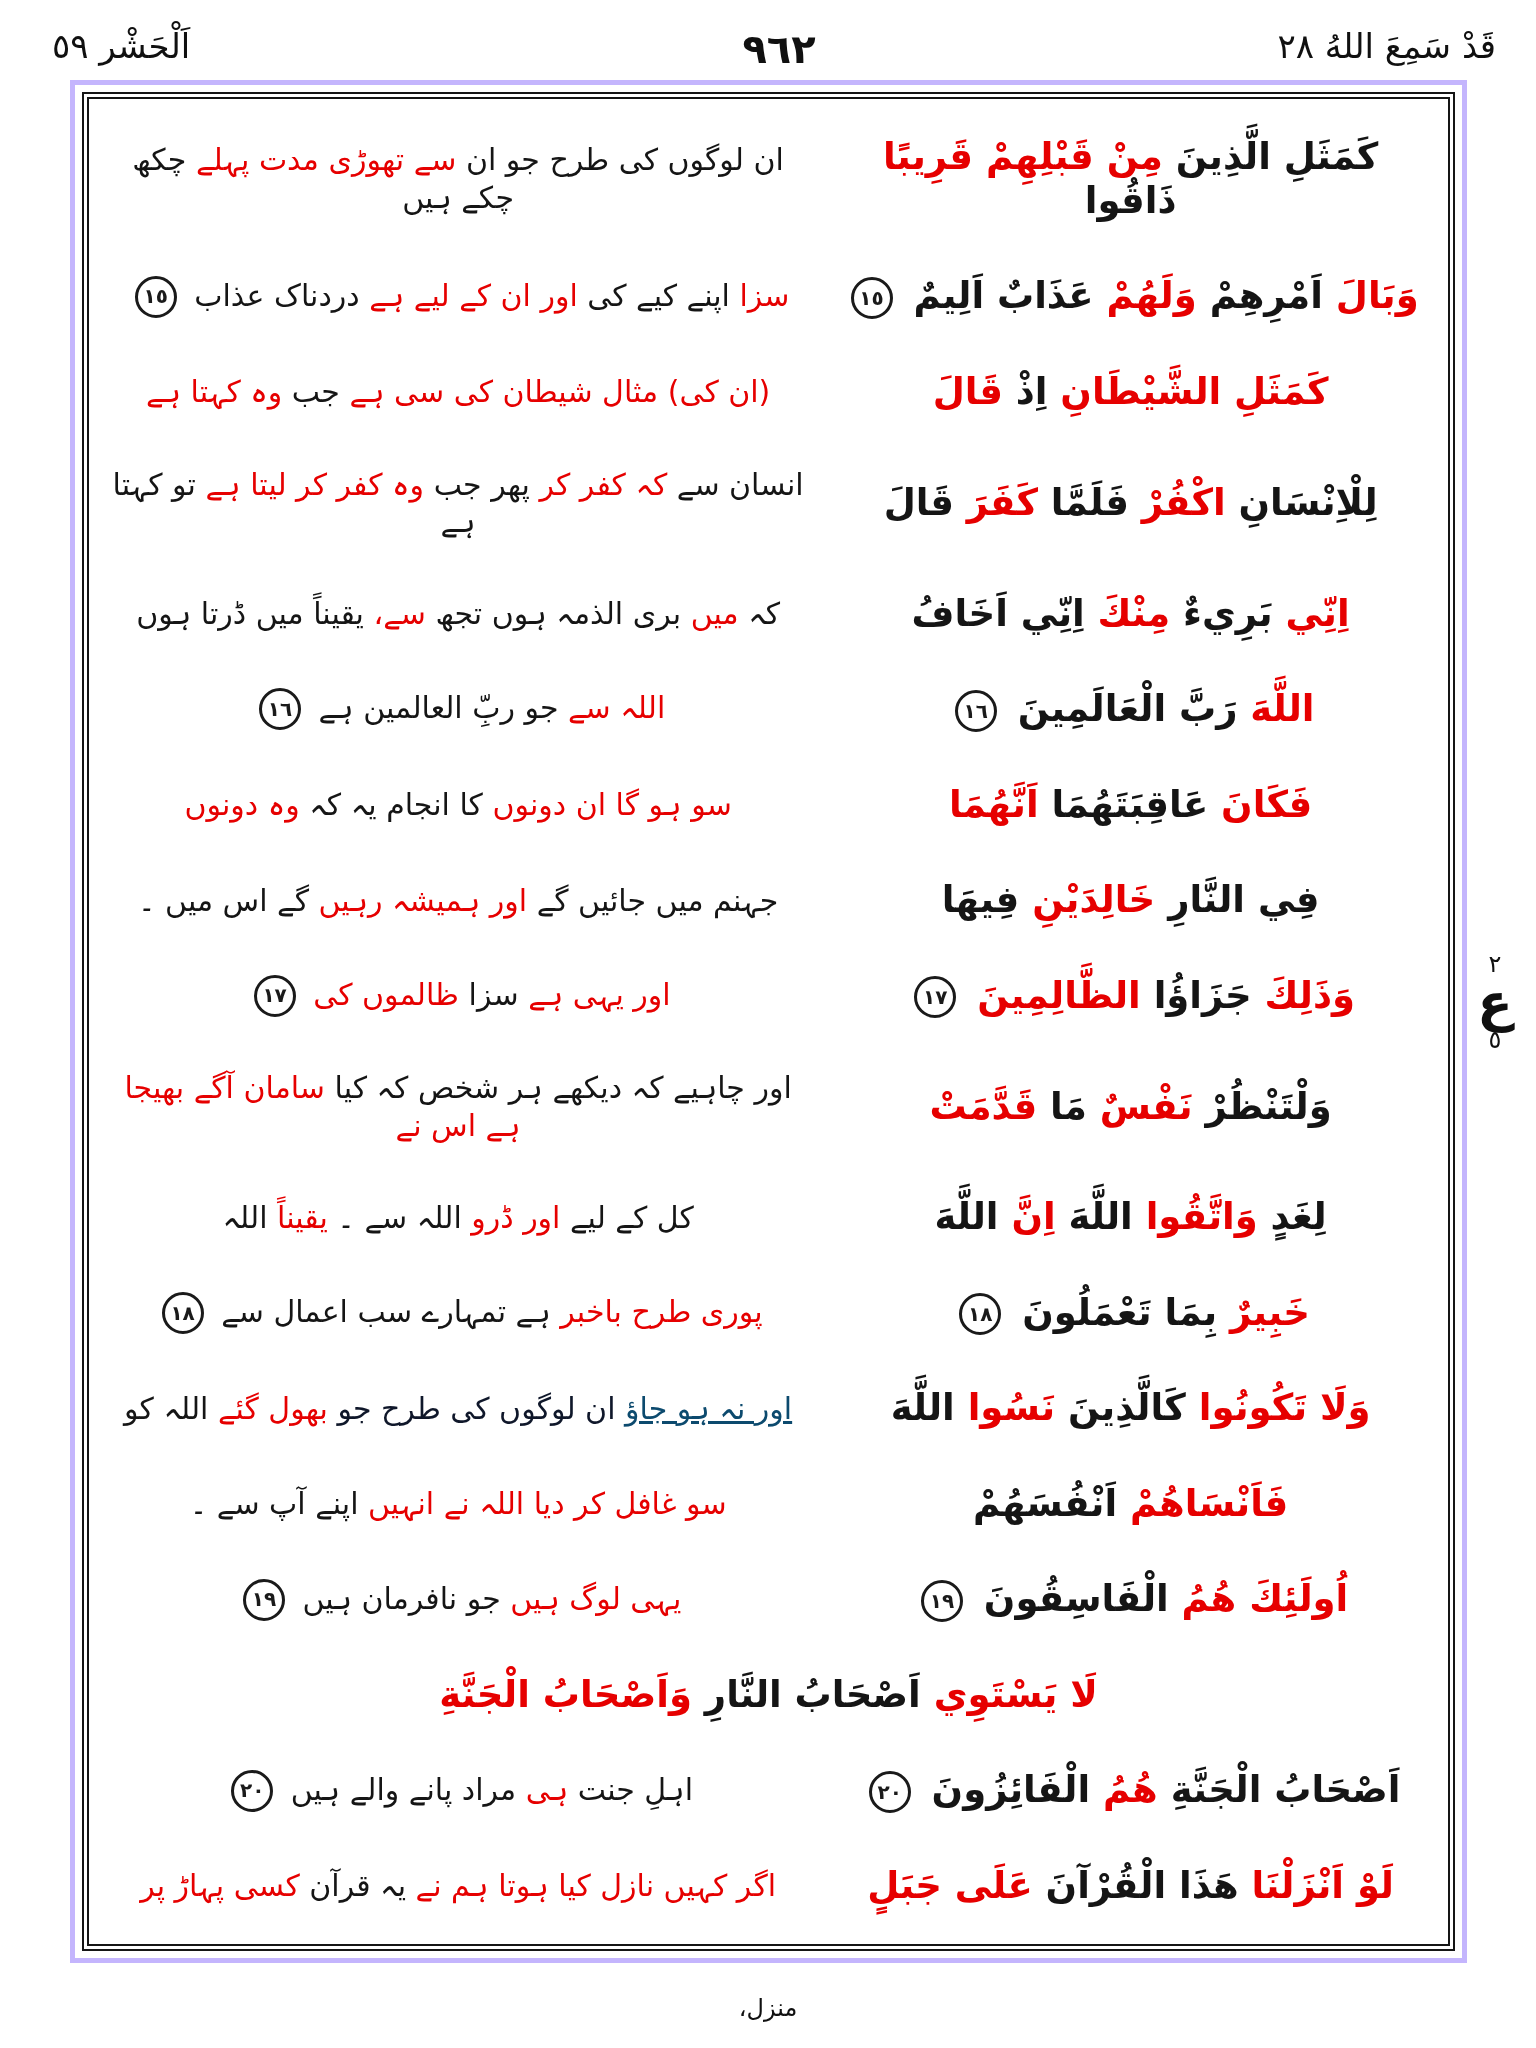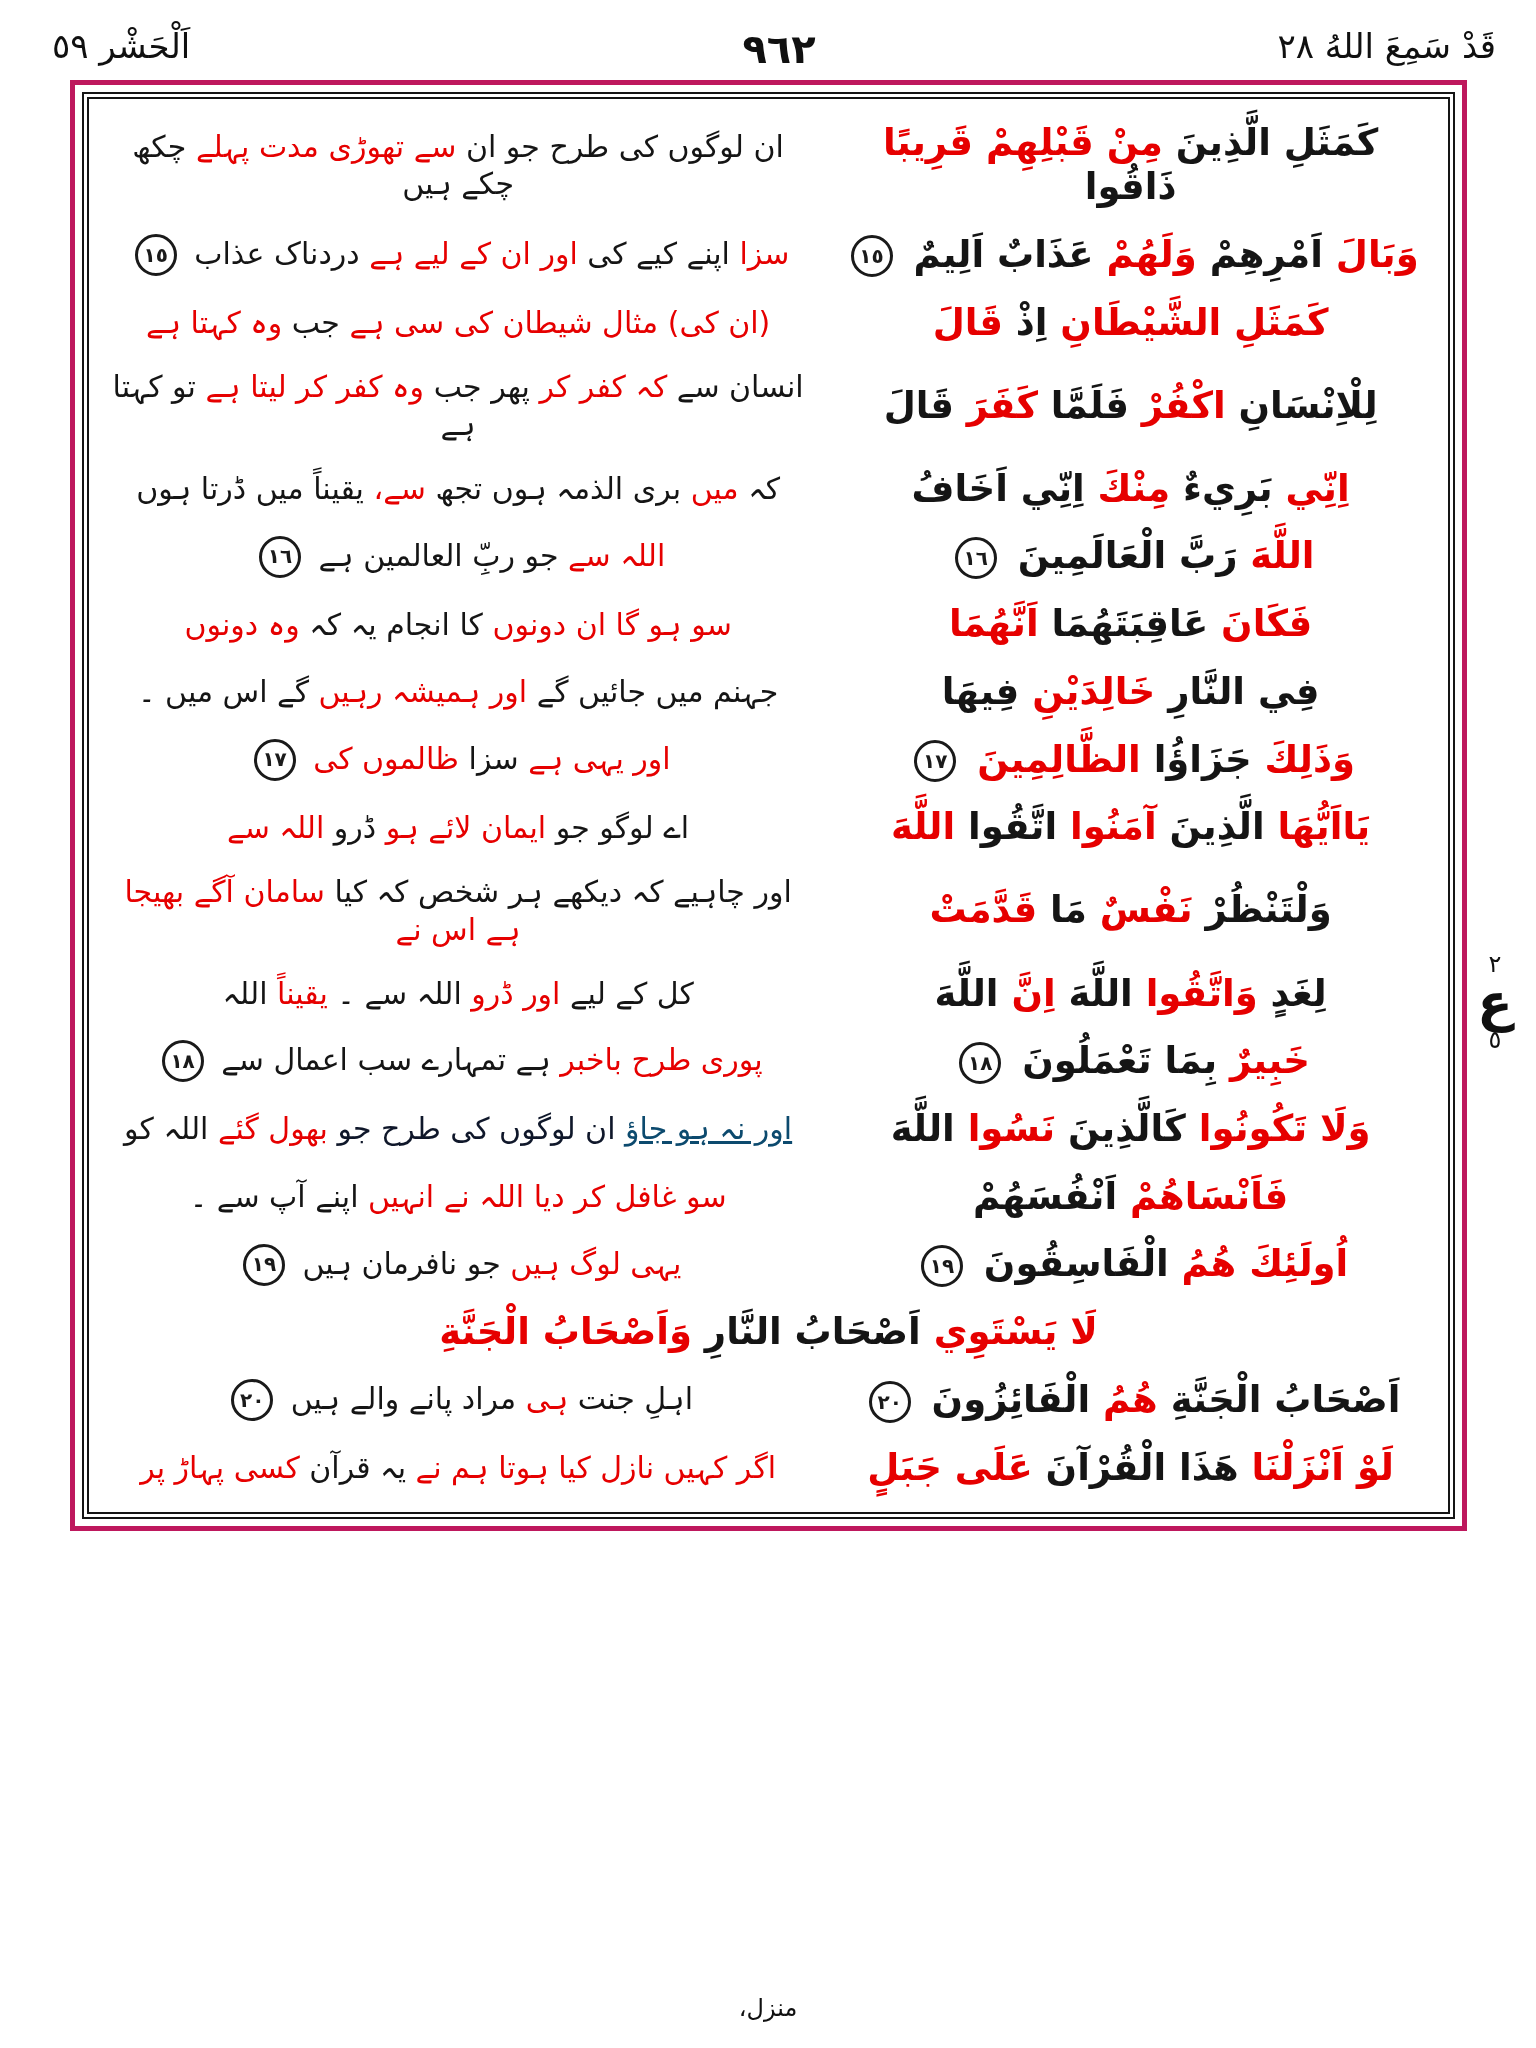--- a/index.html
+++ b/index.html
@@ -8,22 +8,22 @@
     font-family:"DejaVu Sans","Liberation Serif",sans-serif;
     overflow:hidden;
   }
   
   .hdr-text{position:absolute;top:26px;font-size:34px;color:#101010;direction:rtl;white-space:nowrap;}
   .hdr-surah{left:52px;}
   .hdr-page{left:50%;transform:translateX(-50%);font-size:40px;font-weight:bold;margin-left:11px;}
   .hdr-juz{right:40px;}
   
   .frame-red{
-    position:absolute;left:70px;top:80px;width:1397px;height:1451px;
-    border:5px solid #be185d;box-sizing:border-box;background:#ffffff;
+    position:absolute;left:70px;top:80px;width:1397px;height:1883px;
+    border:5px solid #c4b5fd;box-sizing:border-box;background:#ffffff;
   }
   .frame-black{
     position:absolute;left:7px;top:7px;right:7px;bottom:7px;
     border:7px double #151515;box-sizing:border-box;
   }
   
   .rows{
     position:absolute;left:10px;top:6px;right:10px;bottom:6px;
     display:flex;flex-direction:column;justify-content:space-around;
     padding:4px 10px;box-sizing:border-box;
@@ -101,24 +101,20 @@
         </div>
         <div class="row">
           <div class="urdu-line"><span class="seg" style="color: rgb(21, 21, 21);">جہنم میں جائیں گے</span> <span class="seg" style="color: rgb(230, 0, 0);">اور ہمیشہ رہیں</span> <span class="seg" style="color: rgb(21, 21, 21);">گے اس میں ۔</span> </div>
           <div class="arabic-line"><span class="seg" style="color: rgb(21, 21, 21);">فِي النَّارِ</span> <span class="seg" style="color: rgb(230, 0, 0);">خَالِدَيْنِ</span> <span class="seg" style="color: rgb(21, 21, 21);">فِيهَا</span> </div>
         </div>
         <div class="row">
           <div class="urdu-line"><span class="seg" style="color: rgb(230, 0, 0);">اور یہی ہے</span> <span class="seg" style="color: rgb(21, 21, 21);">سزا</span> <span class="seg" style="color: rgb(230, 0, 0);">ظالموں کی</span> <span class="num-circle">١٧</span> </div>
           <div class="arabic-line"><span class="seg" style="color: rgb(230, 0, 0);">وَذَلِكَ</span> <span class="seg" style="color: rgb(21, 21, 21);">جَزَاؤُا</span> <span class="seg" style="color: rgb(230, 0, 0);">الظَّالِمِينَ</span> <span class="num-circle">١٧</span> </div>
         </div>
         <div class="row">
-          <div class="urdu-line"><span class="seg" style="color: rgb(21, 21, 21);">اے لوگو جو</span> <span class="seg" style="color: rgb(230, 0, 0);">ایمان لائے ہو</span> <span class="seg" style="color: rgb(21, 21, 21);">ڈرو</span> <span class="seg" style="color: rgb(230, 0, 0);">اللہ سے</span> </div>
-          <div class="arabic-line"><span class="seg" style="color: rgb(230, 0, 0);">يَااَيُّهَا</span> <span class="seg" style="color: rgb(21, 21, 21);">الَّذِينَ</span> <span class="seg" style="color: rgb(230, 0, 0);">آمَنُوا</span> <span class="seg" style="color: rgb(21, 21, 21);">اتَّقُوا</span> <span class="seg" style="color: rgb(230, 0, 0);">اللَّهَ</span> </div>
-        </div>
-        <div class="row">
           <div class="urdu-line"><span class="seg" style="color: rgb(21, 21, 21);">اور چاہیے کہ دیکھے ہر شخص کہ کیا</span> <span class="seg" style="color: rgb(230, 0, 0);">سامان آگے بھیجا ہے اس نے</span> </div>
           <div class="arabic-line"><span class="seg" style="color: rgb(21, 21, 21);">وَلْتَنْظُرْ</span> <span class="seg" style="color: rgb(230, 0, 0);">نَفْسٌ</span> <span class="seg" style="color: rgb(21, 21, 21);">مَا</span> <span class="seg" style="color: rgb(230, 0, 0);">قَدَّمَتْ</span> </div>
         </div>
         <div class="row">
           <div class="urdu-line"><span class="seg" style="color: rgb(21, 21, 21);">کل کے لیے</span> <span class="seg" style="color: rgb(230, 0, 0);">اور ڈرو</span> <span class="seg" style="color: rgb(21, 21, 21);">اللہ سے ۔</span> <span class="seg" style="color: rgb(230, 0, 0);">یقیناً</span> <span class="seg" style="color: rgb(21, 21, 21);">اللہ</span> </div>
           <div class="arabic-line"><span class="seg" style="color: rgb(21, 21, 21);">لِغَدٍ</span> <span class="seg" style="color: rgb(230, 0, 0);">وَاتَّقُوا</span> <span class="seg" style="color: rgb(21, 21, 21);">اللَّهَ</span> <span class="seg" style="color: rgb(230, 0, 0);">اِنَّ</span> <span class="seg" style="color: rgb(21, 21, 21);">اللَّهَ</span> </div>
         </div>
         <div class="row">
           <div class="urdu-line"><span class="seg" style="color: rgb(230, 0, 0);">پوری طرح باخبر</span> <span class="seg" style="color: rgb(21, 21, 21);">ہے تمہارے سب اعمال سے</span> <span class="num-circle">١٨</span> </div>
           <div class="arabic-line"><span class="seg" style="color: rgb(230, 0, 0);">خَبِيرٌ</span> <span class="seg" style="color: rgb(21, 21, 21);">بِمَا تَعْمَلُونَ</span> <span class="num-circle">١٨</span> </div>

